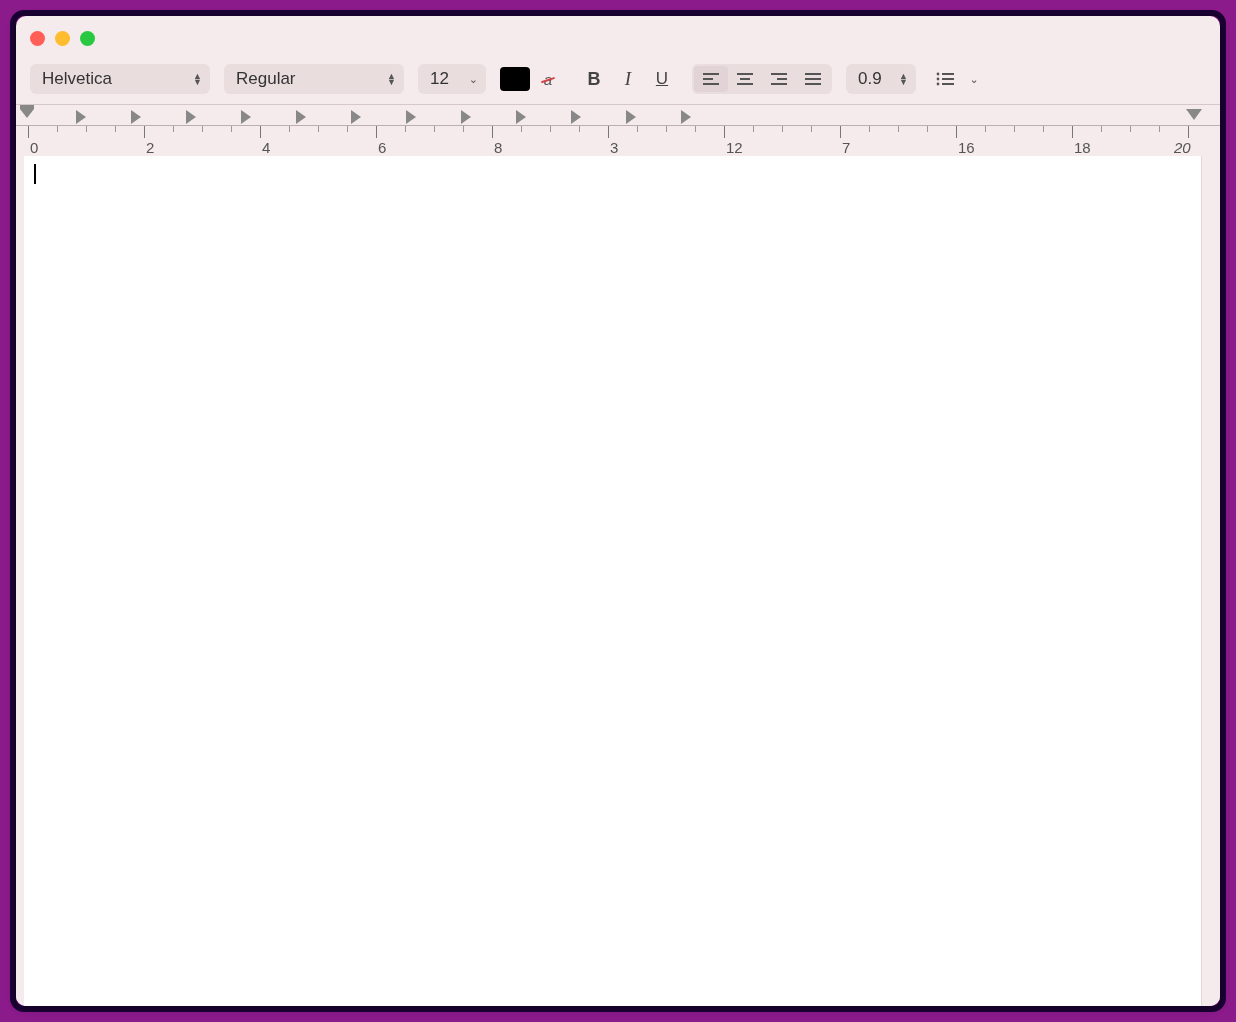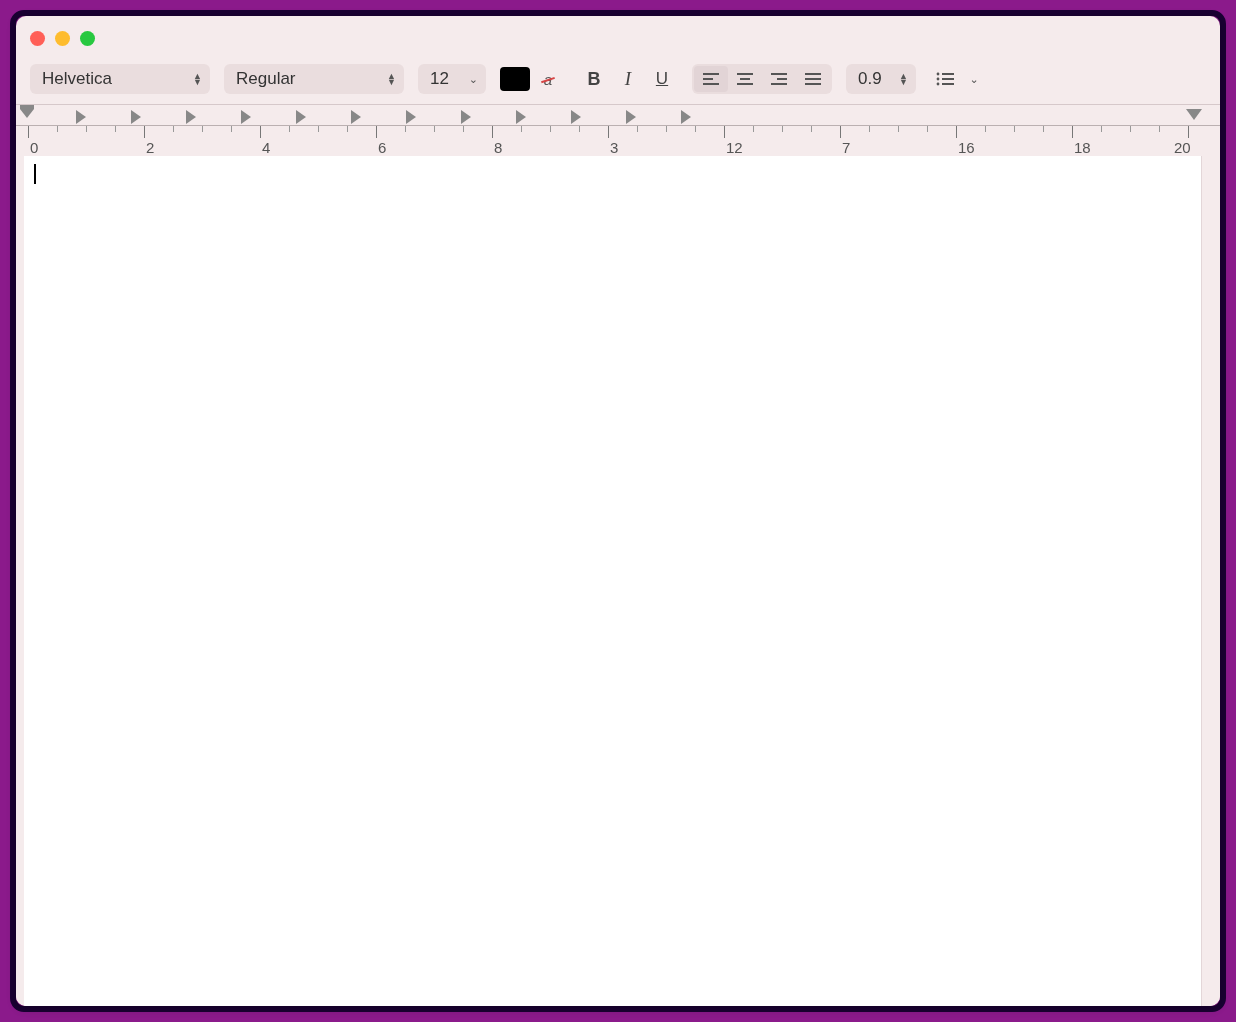--- a/index.html
+++ b/index.html
@@ -319,21 +319,21 @@
           <div class="tick-label" style="left: 940px;">16</div>
           <div class="tick minor" style="left: 969px;"></div>
           <div class="tick minor" style="left: 998px;"></div>
           <div class="tick minor" style="left: 1027px;"></div>
           <div class="tick major" style="left: 1056px;"></div>
           <div class="tick-label" style="left: 1056px;">18</div>
           <div class="tick minor" style="left: 1085px;"></div>
           <div class="tick minor" style="left: 1114px;"></div>
           <div class="tick minor" style="left: 1143px;"></div>
           <div class="tick major" style="left: 1172px;"></div>
-          <div class="tick-label" style="left: 1156px;">20</div>
+          <div class="tick-label" style="left: 1156px; font-style: italic;">20</div>
         </div>
   </div>
 
   <div class="document-area">
     <div class="page">
       <div class="cursor"></div>
     </div>
   </div>
 
 </div>

